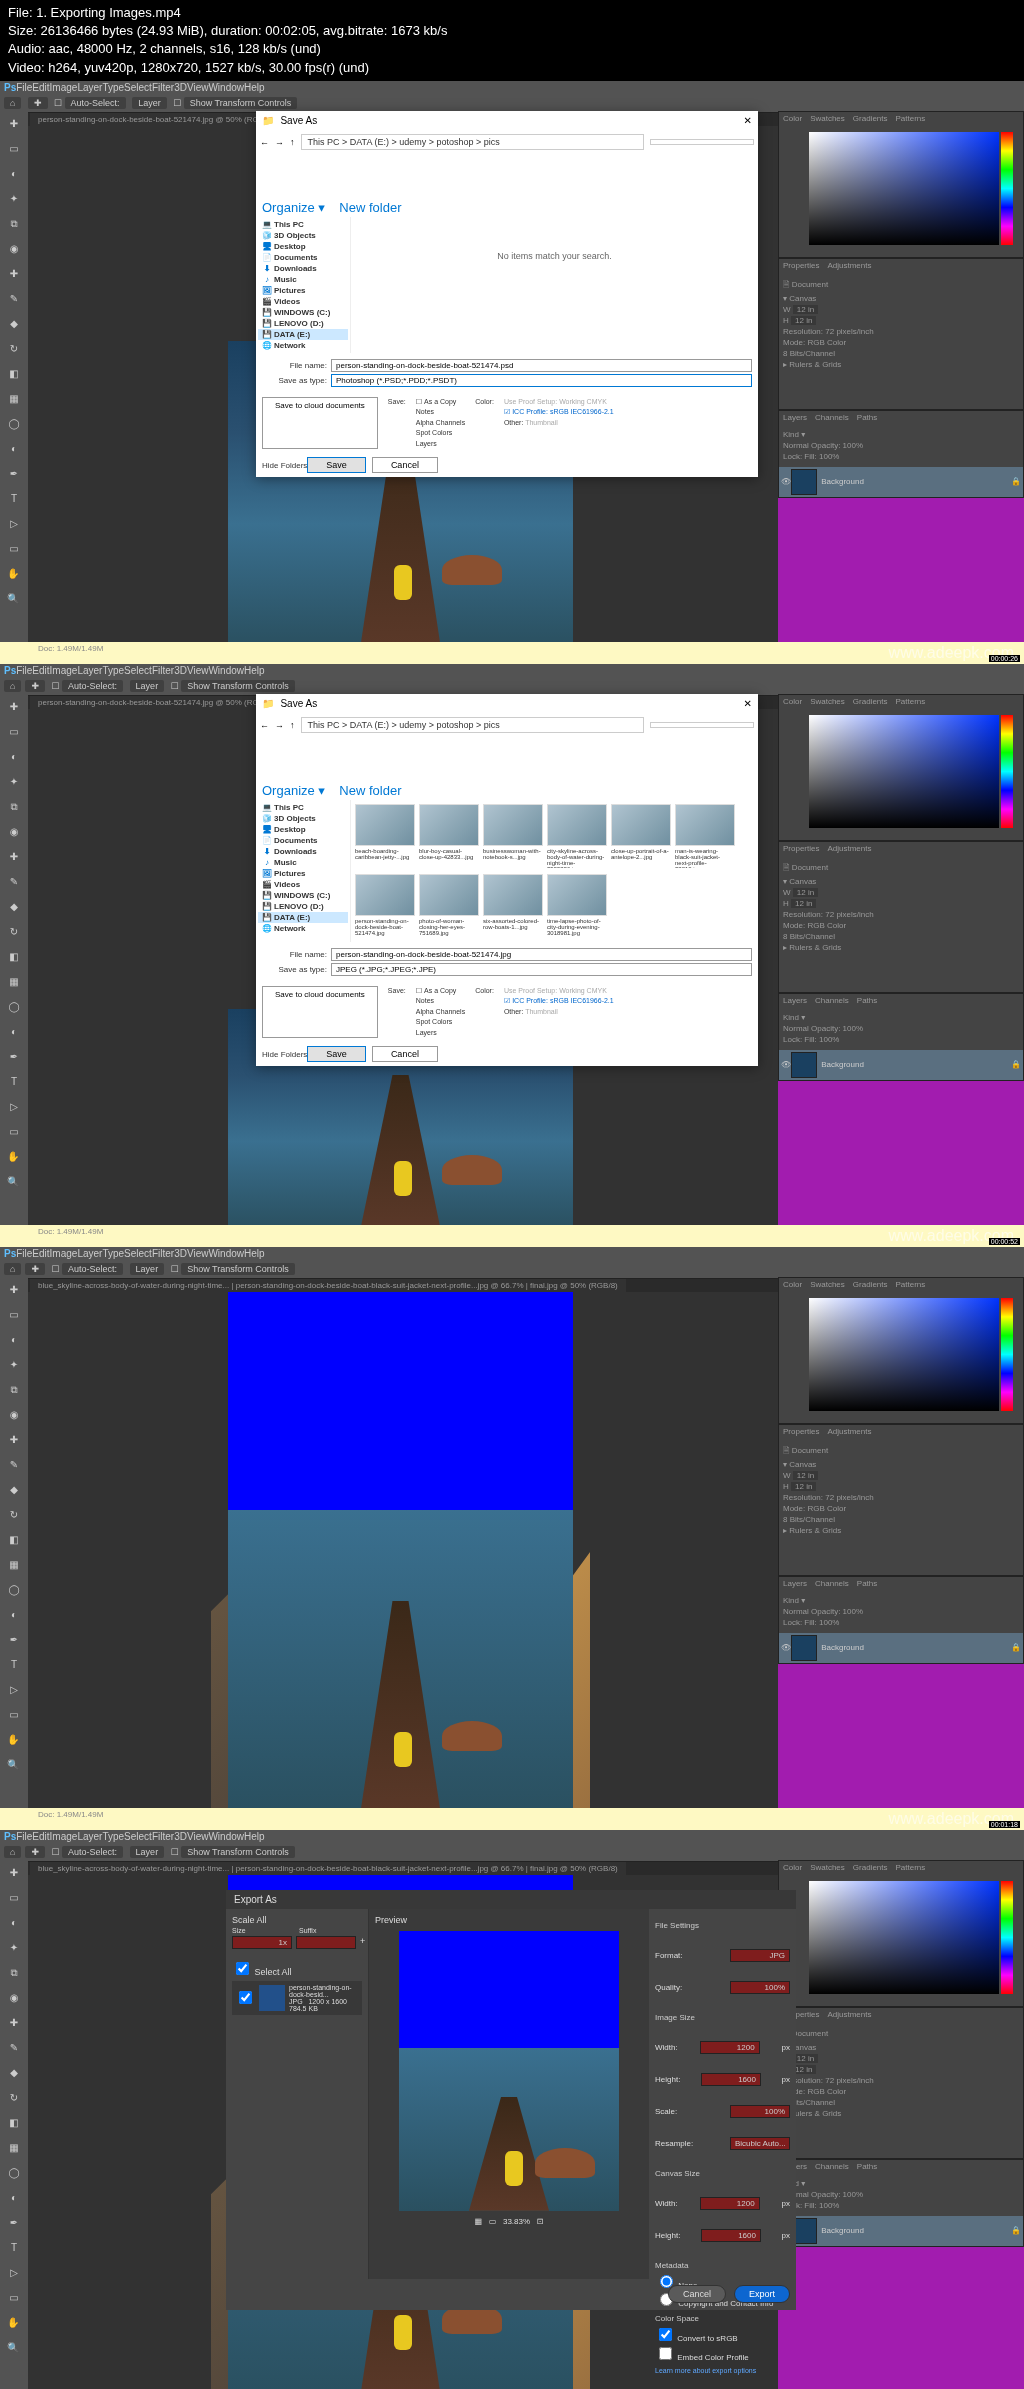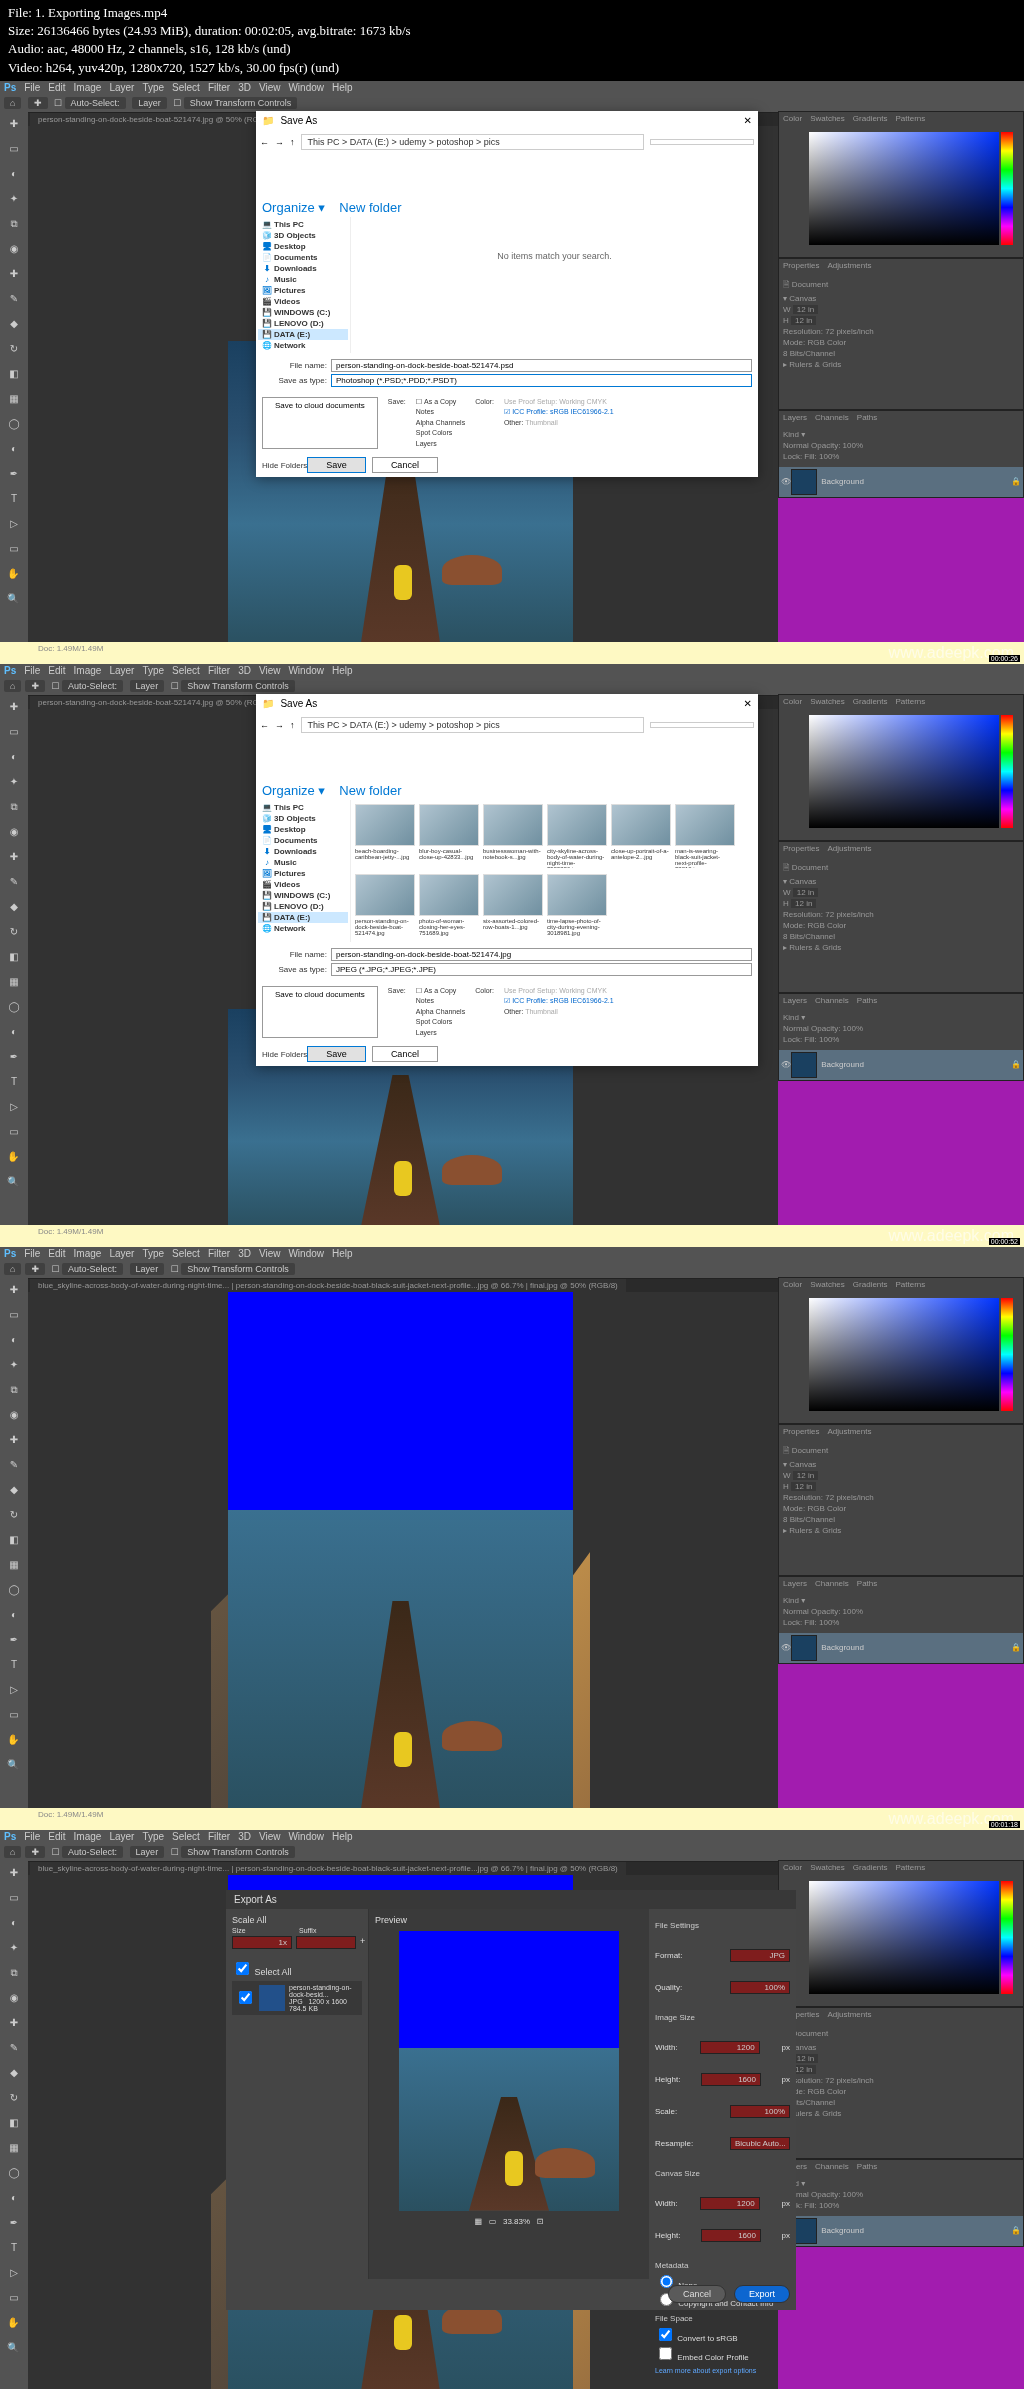--- a/index.html
+++ b/index.html
@@ -5,41 +5,40 @@
 body {
   margin: 0;
   padding: 0;
   background: #000;
   font-family: 'Segoe UI', Arial, sans-serif;
   color: #ccc;
   width: 1024px;
 }
 .header-info {
   padding: 4px 8px;
-  font-family: Liberation Serif, serif;
+  font-family: Liberation Sans, sans-serif;
   font-size: 13px;
   color: #fff;
   line-height: 1.4;
 }
 .screenshot-block {
   position: relative;
   width: 1024px;
   height: 583px;
   background: #323232;
   overflow: hidden;
 }
 .ps-menubar {
   background: #535353;
   color: #ccc;
   font-size: 10px;
   height: 14px;
   line-height: 14px;
   padding: 0 4px;
   display: flex;
-  gap: 8px;
 }
 .ps-optbar {
   background: #535353;
   height: 17px;
   line-height: 17px;
   font-size: 9px;
   padding: 0 4px;
   color: #ccc;
   border-bottom: 1px solid #222;
 }
@@ -1089,21 +1088,21 @@
         <div class="exp-field">
             <span>Resample:</span>
             <input class="exp-input" value="Bicubic Auto..." style="">
           </div>
         <div class="section-h">Canvas Size</div>
         <div class="exp-field"><span>Width:</span><input class="exp-input" value="1200" style=""> px</div>
         <div class="exp-field"><span>Height:</span><input class="exp-input" value="1600" style=""> px</div>
         <div class="section-h">Metadata</div>
         <div><input type="radio" checked="" style=""> <span>None</span></div>
         <div><input type="radio" style=""> <span>Copyright and Contact Info</span></div>
-        <div class="section-h">File Space</div>
+        <div class="section-h">Color Space</div>
         <div><input type="checkbox" checked="" style=""> <span>Convert to sRGB</span></div>
         <div><input type="checkbox" style=""> <span>Embed Color Profile</span></div>
         <div style="font-size:7px;color:#5fa8ff;margin-top:4px;">Learn more about export options</div>
       </div>
     </div>
     <div class="exp-footer">
       <div class="dark-btn">Cancel</div>
       <div class="dark-btn primary">Export</div>
     </div>
   </div>

